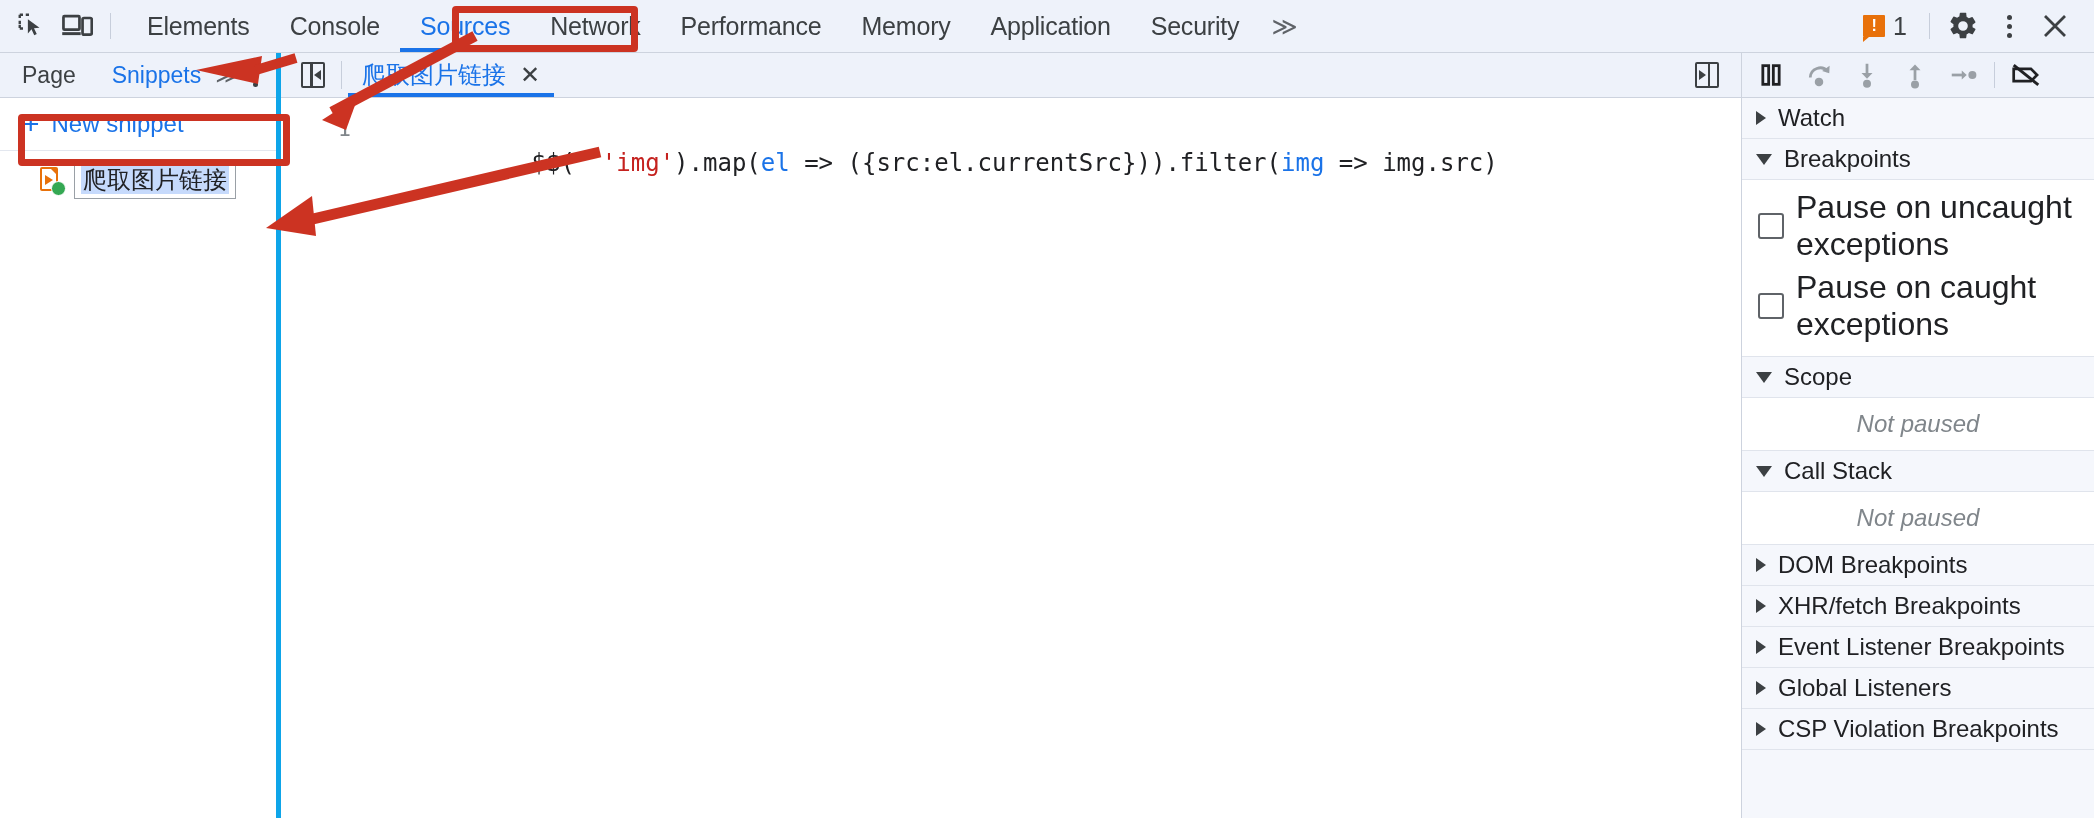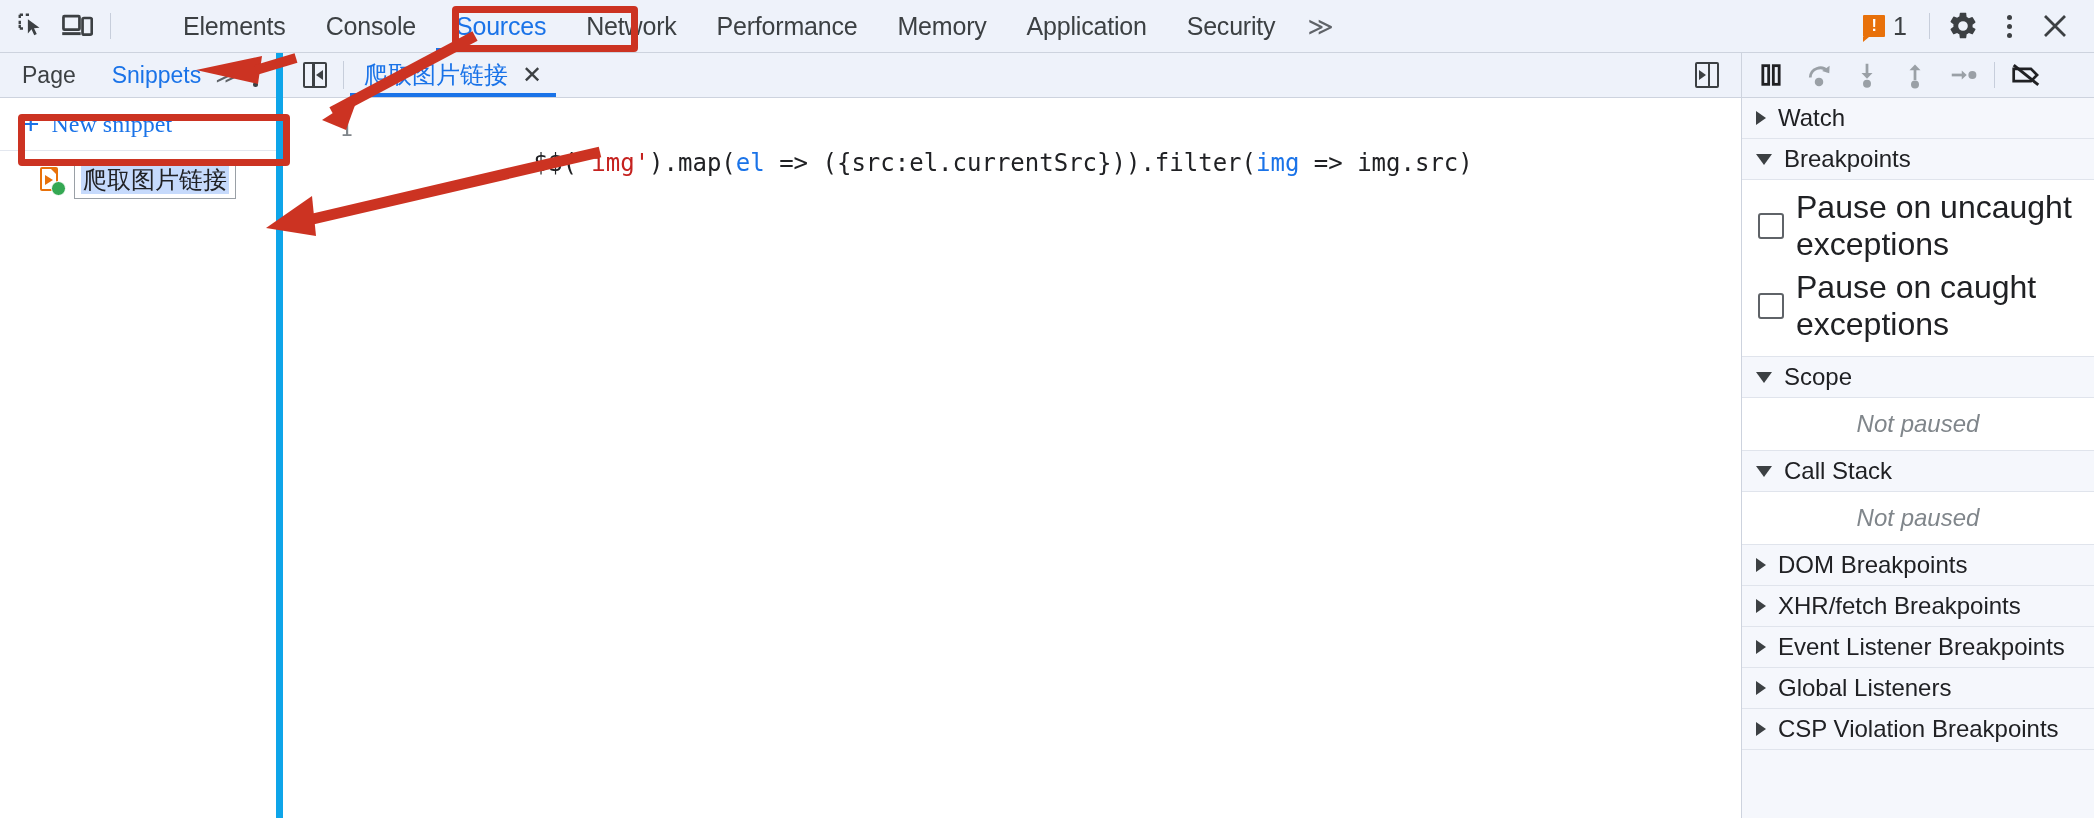--- a/index.html
+++ b/index.html
@@ -26,21 +26,20 @@
 
   
   .topbar {
     height: 52px;
     min-height: 52px;
     background: #eef2fa;
     display: flex;
     align-items: center;
     border-bottom: 1px solid #cdd3de;
     position: relative;
-    gap: 36px;
   }
   .icon-btn {
     width: 46px;
     height: 44px;
     display: flex;
     align-items: center;
     justify-content: center;
     flex: 0 0 auto;
   }
   .topbar .inspect-group { display: flex; align-items: center; padding-left: 8px; }
@@ -116,21 +115,21 @@
     min-height: 0;
     position: relative;
   }
 
   
   .navigator {
     width: 276px;
     min-width: 276px;
     display: flex;
     flex-direction: column;
-    border-right: 7px solid #0ea5e9;
+    border-right: 5px solid #0ea5e9;
     background: #ffffff;
   }
   .nav-toolbar {
     height: 44px;
     min-height: 44px;
     background: #eef2fa;
     border-bottom: 1px solid #cdd3de;
     display: flex;
     align-items: center;
     padding-left: 14px;
@@ -161,21 +160,20 @@
   }
   .plus-glyph {
     font-size: 30px;
     color: #1a73e8;
     line-height: 1;
     font-weight: 400;
   }
   .new-snippet-label {
     font-size: 24px;
     color: #1a73e8;
-    font-family: Liberation Serif, serif;
   }
   .snippet-list { padding-top: 8px; flex: 1; }
   .snippet-row {
     display: flex;
     align-items: center;
     height: 44px;
     padding-left: 38px;
     gap: 10px;
     position: relative;
   }
@@ -329,21 +327,21 @@
     line-height: 34px;
     user-select: none;
   }
   .code-lines {
     flex: 1;
     padding-left: 28px;
     line-height: 34px;
     color: #202124;
     white-space: pre;
   }
-  .tok-str { color: #c5221f; }
+  .tok-str { color: #c5221f; margin-left: 27px; }
   .tok-var { color: #1a73e8; }
   .tok-plain { color: #202124; }
 
   
   .debugger {
     width: 352px;
     min-width: 352px;
     display: flex;
     flex-direction: column;
     background: #a21caf;

